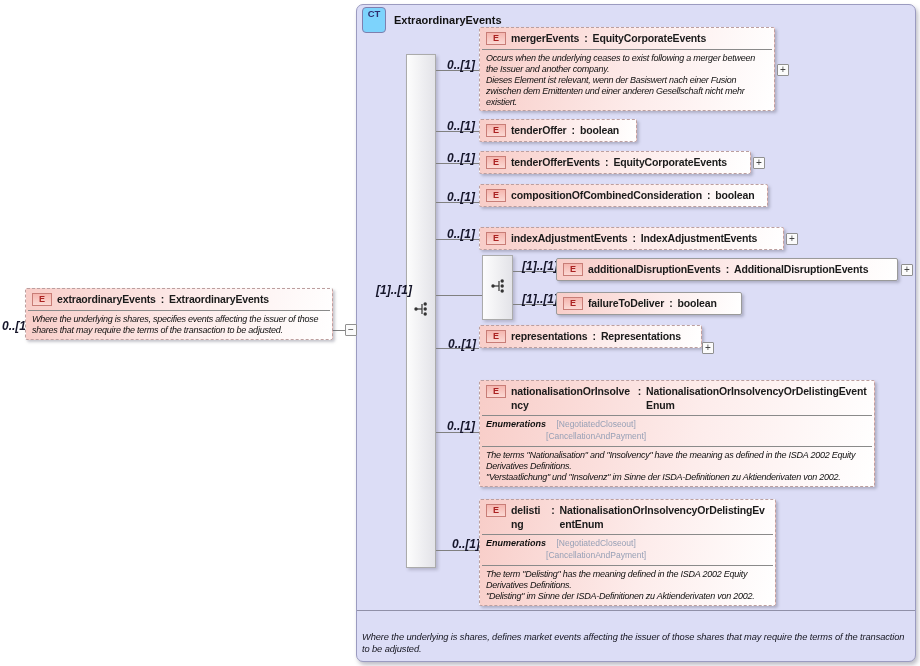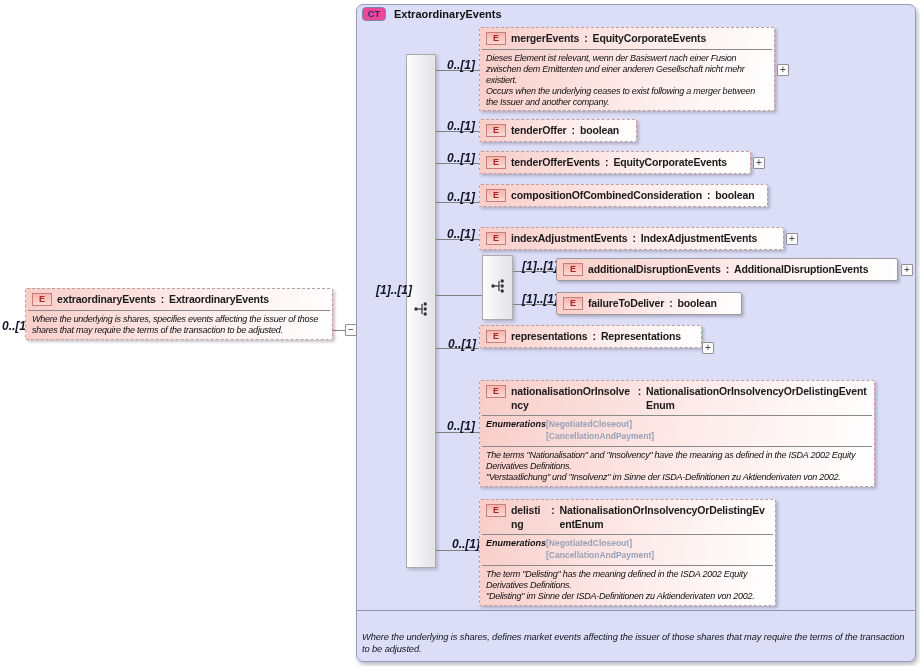--- a/index.html
+++ b/index.html
@@ -4,42 +4,42 @@
 <style>
   * { margin:0; padding:0; box-sizing:border-box; }
   body { background:#ffffff; font-family:"Liberation Sans", sans-serif; }
   .canvas { position:relative; width:920px; height:666px; background:#ffffff; overflow:hidden; }
 
   
   .ct { position:absolute; left:356px; top:4px; width:560px; height:658px;
         background:#dcddf6; border:1px solid #9b9bc0; border-radius:7px;
         box-shadow:2px 3px 4px rgba(110,110,130,.45); }
   .ct-head { position:absolute; left:362px; top:7px; display:flex; gap:8px; align-items:center; }
-  .ct-badge { width:24px; height:14px; line-height:12px; text-align:center; background:#ec4899;
+  .ct-badge { width:24px; height:26px; line-height:12px; text-align:center; background:#7dd3fc;
               border:1px solid #7f7fae; border-radius:4px; font-weight:bold; font-size:9.5px; color:#2e2e6e; }
   .ct-title { font-weight:bold; font-size:11px; color:#111; }
   .ct-sep { position:absolute; left:357px; top:610px; width:558px; height:1px; background:#9090a8; }
   .ct-doc { position:absolute; left:362px; top:632px; width:548px; font-style:italic; font-size:9.3px;
             color:#15151f; line-height:1.28; letter-spacing:-0.1px; }
 
   
   .ebox { position:absolute; background:linear-gradient(100deg,#f8cdc8,#fdeceb 55%,#ffffff 100%);
           border:1px dashed #bc9f9f; border-radius:2px; box-shadow:2px 2px 3px rgba(90,90,110,.35); }
   .ebox.required { border-style:solid; border-color:#9a9a9a; }
   .ehead { display:flex; align-items:flex-start; gap:5px; padding:4px 6px 3px;
            font-weight:bold; font-size:10.5px; letter-spacing:-0.15px; color:#1a1a1a; line-height:1.3; }
   .ename, .etype { min-width:0; overflow-wrap:anywhere; }
   .ebadge { flex:none; width:20px; height:13px; line-height:11px; text-align:center; letter-spacing:0;
             background:linear-gradient(#f5b6af,#fbd9d4); border:1px solid #c87d77; color:#a22; font-size:9px; }
   .edoc { border-top:1px solid #8a8a8a; margin:0 2px; padding:3px 4px;
           font-style:italic; font-size:9px; letter-spacing:-0.25px; color:#101010; line-height:1.22; }
   .edoc div + div { margin-top:0; }
   .enums { border-top:1px solid #8a8a8a; margin:0 2px; padding:3px 4px; display:flex; align-items:flex-start; }
   .enumlab { font-style:italic; font-weight:bold; font-size:9px; color:#101010; }
-  .enumvals { font-size:8.5px; font-weight:bold; color:#97a0b6; line-height:1.4; letter-spacing:0; }
+  .enumvals { font-size:8.5px; font-weight:normal; color:#97a0b6; line-height:1.4; letter-spacing:0;text-align:center; }
 
   
   .bar { position:absolute; background:linear-gradient(to right,#fdfdfd,#e3e3e8);
          border:1px solid #ababab; box-shadow:2px 2px 3px rgba(90,90,110,.3);
          display:flex; align-items:center; justify-content:center; }
 
   
   .line { position:absolute; height:1px; background:#808080; }
   .card { position:absolute; font-style:italic; font-weight:bold; font-size:12px; color:#15152a; white-space:nowrap; }
   .pm { position:absolute; width:12px; height:12px; background:#fbfbfb; border:1px solid #909090; border-radius:1px;
@@ -87,22 +87,22 @@
   <div class="line" style="left:436px;top:70px;width:43px"></div>
   <span class="card" style="left:447px;top:58px">0..[1]</span>
   <div class="ebox" style="left:479px;top:27px;width:296px">
     <div class="ehead">
       <span class="ebadge">E</span>
       <span class="ename">mergerEvents</span>
       <span>:</span>
       <span class="etype">EquityCorporateEvents</span>
     </div>
     <div class="edoc">
+      <div>Occurs when the underlying ceases to exist following a merger between the Issuer and another company.</div>
       <div>Dieses Element ist relevant, wenn der Basiswert nach einer Fusion zwischen dem Emittenten und einer anderen Gesellschaft nicht mehr existiert.</div>
-      <div>Occurs when the underlying ceases to exist following a merger between the Issuer and another company.</div>
     </div>
   </div>
   <div class="pm" style="left:777px;top:64px">+</div>
 
   <div class="line" style="left:436px;top:131px;width:43px"></div>
   <span class="card" style="left:447px;top:119px">0..[1]</span>
   <div class="ebox" style="left:479px;top:119px;width:158px">
     <div class="ehead">
       <span class="ebadge">E</span>
       <span class="ename">tenderOffer</span>

